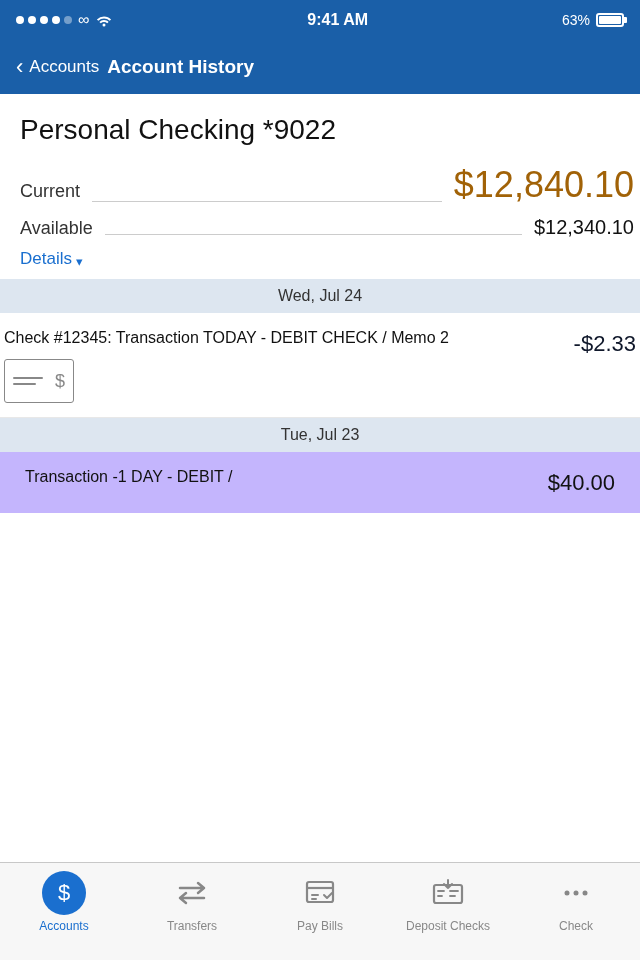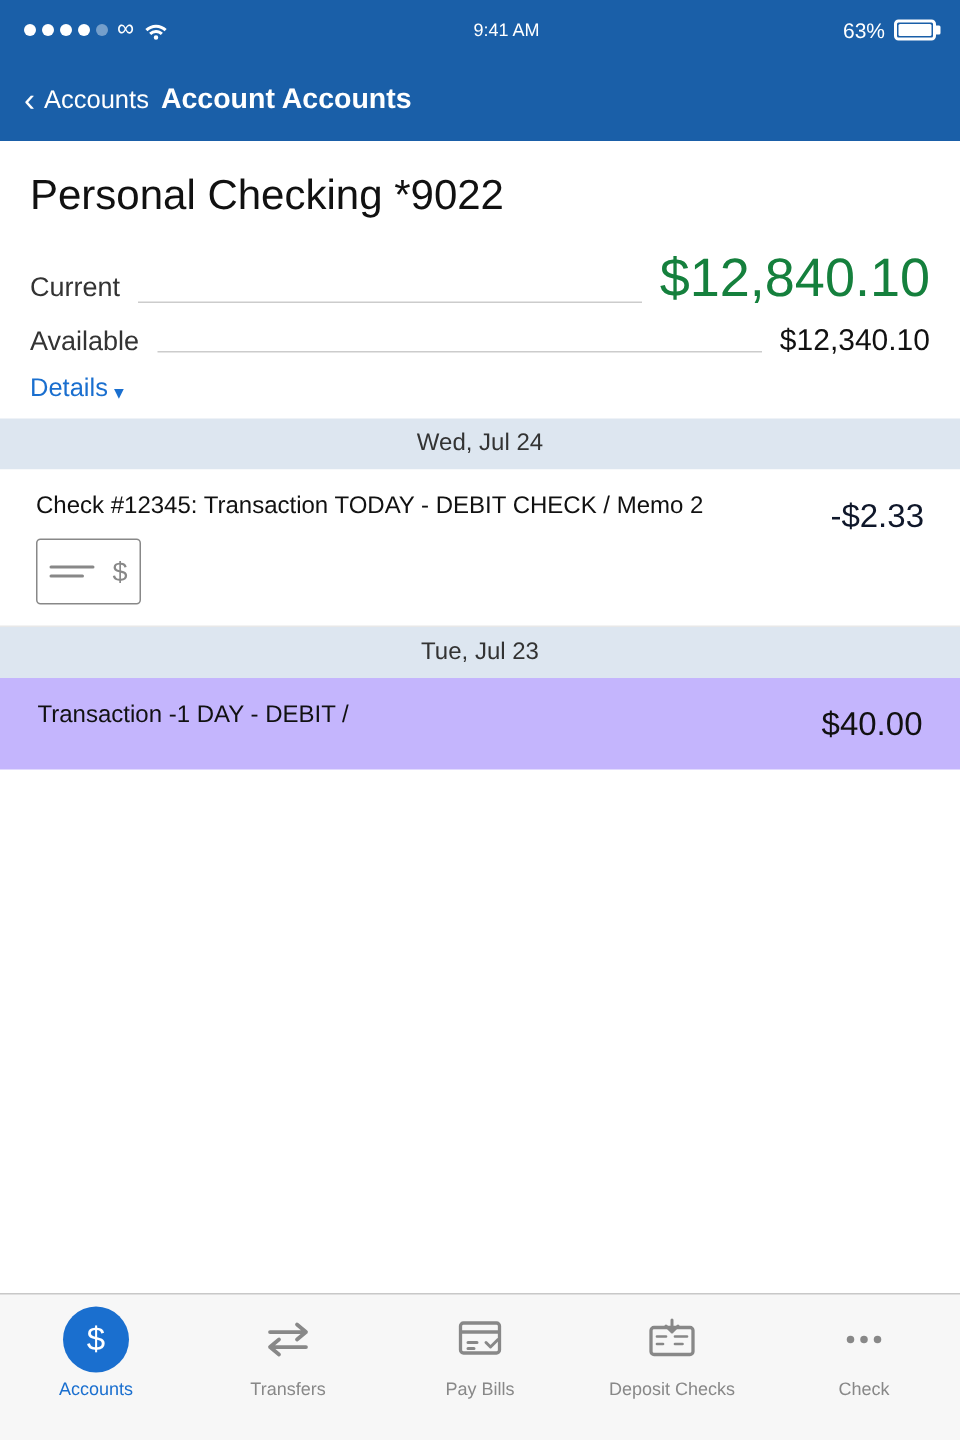--- a/index.html
+++ b/index.html
@@ -22,21 +22,21 @@
       justify-content: space-between;
       padding: 0 16px;
       color: white;
       font-size: 14px;
       font-weight: 500;
     }
     .status-left { display: flex; align-items: center; gap: 6px; }
     .status-dots { display: flex; gap: 4px; }
     .dot { width: 8px; height: 8px; background: white; border-radius: 50%; }
     .wifi-icon { font-size: 16px; }
-    .status-center { font-size: 12px; font-weight: 400; }
+    .status-center { font-size: 16px; font-weight: 700; }
     .status-right { display: flex; align-items: center; gap: 6px; }
     .battery-container { display: flex; align-items: center; gap: 4px; }
     .battery-box {
       width: 28px; height: 14px;
       border: 2px solid white;
       border-radius: 3px;
       position: relative;
       padding: 1px;
     }
     .battery-box::after {
@@ -87,21 +87,21 @@
     }
 
     
     .main-content {
       background: #fff;
       flex: 1;
     }
 
     
     .account-header {
-      padding: 20px 20px 10px 20px;
+      padding: 20px 6px 10px 20px;
       background: #fff;
     }
     .account-name {
       font-size: 28px;
       font-weight: 300;
       color: #111;
       margin-bottom: 18px;
     }
     .balance-row {
       display: flex;
@@ -117,21 +117,21 @@
       flex: 1;
       height: 1px;
       background: #ccc;
       margin: 0 12px;
       align-self: flex-end;
       margin-bottom: 4px;
     }
     .balance-current {
       font-size: 36px;
       font-weight: 400;
-      color: #15803d;
+      color: #a16207;
     }
     .balance-available {
       font-size: 20px;
       font-weight: 400;
       color: #111;
     }
     .details-link {
       color: #1a6fcf;
       font-size: 17px;
       display: flex;
@@ -146,21 +146,21 @@
     .section-header {
       background: #dde6f0;
       padding: 8px 20px;
       font-size: 16px;
       color: #333;
       text-align: center;
     }
 
     
     .transaction-row {
-      padding: 14px 24px;
+      padding: 14px 4px;
       display: flex;
       align-items: flex-start;
       justify-content: space-between;
       background: #fff;
       border-bottom: 1px solid #e8e8e8;
       min-height: 100px;
     }
     .transaction-left {
       flex: 1;
       padding-right: 16px;
@@ -294,21 +294,21 @@
       </div>
     </div>
   </div>
 </div>
 
 <div class="nav-bar">
   <div class="nav-back">
     <span class="nav-back-chevron">‹</span>
     <span class="nav-back-text">Accounts</span>
   </div>
-  <span class="nav-title">Account Accounts</span>
+  <span class="nav-title">Account History</span>
 </div>
 
 <div class="main-content">
 
   <div class="account-header">
     <div class="account-name">Personal Checking *9022</div>
 
     <div class="balance-row">
       <span class="balance-label">Current</span>
       <div class="balance-line"></div>

